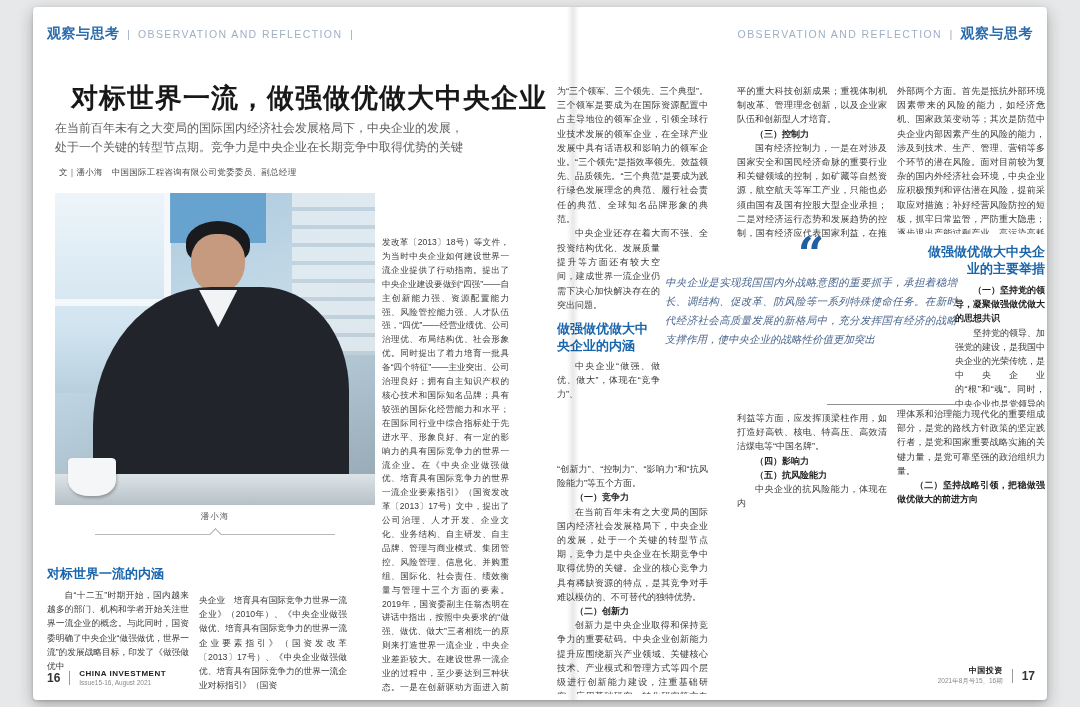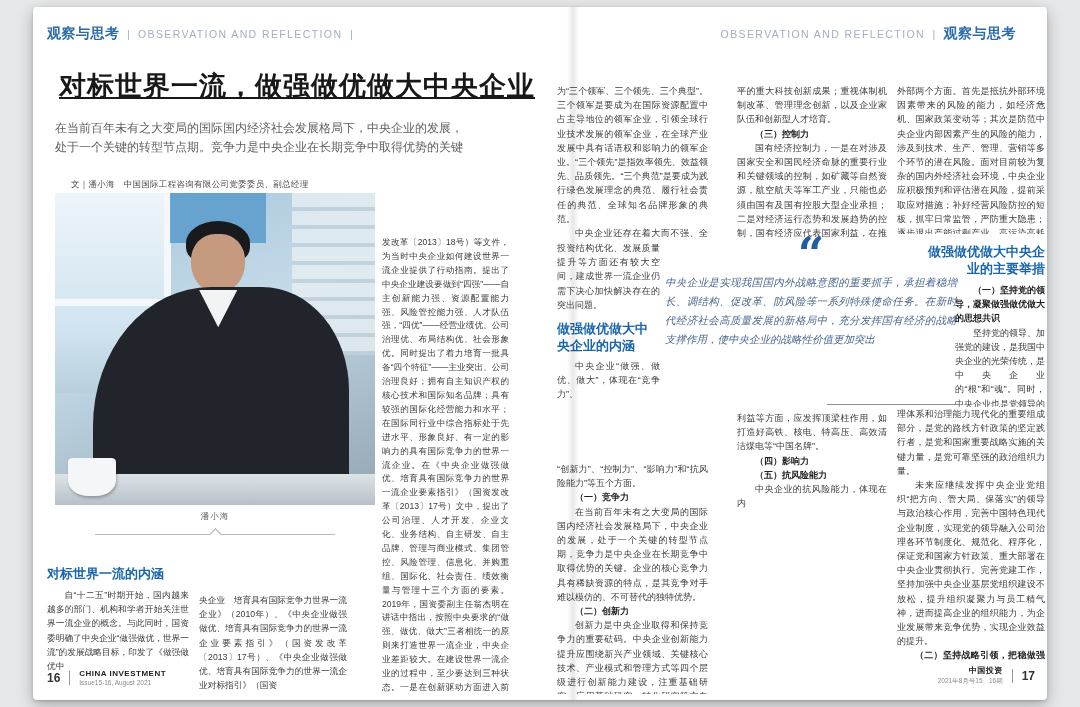--- a/index.html
+++ b/index.html
@@ -13,36 +13,36 @@
     background:#ffffff;border-radius:4px;
     box-shadow:0 5px 16px rgba(0,0,0,.28), 0 1px 3px rgba(0,0,0,.18);
   }
   .fold{
     position:absolute;left:534px;top:0;width:12px;height:693px;
     background:linear-gradient(90deg,rgba(0,0,0,0) 0%,rgba(0,0,0,.09) 50%,rgba(0,0,0,0) 100%);
   }
   
   .hdr{position:absolute;top:18px;font-size:11px;letter-spacing:.5px;white-space:nowrap;}
   .hdr-left{left:14px;}
-  .hdr-right{right:31px;}
+  .hdr-right{right:14px;}
   .hdr .cn{color:#2a6bad;font-weight:bold;font-size:14px;}
   .hdr .en{color:#9fb0c4;font-size:10.5px;letter-spacing:1.4px;}
   .hdr .bar{color:#9fb0c4;padding:0 4px;font-size:11px;}
   
   .title{
-    position:absolute;left:22px;top:58px;width:480px;margin:4px;
+    position:absolute;left:22px;top:58px;width:480px;margin:16px;
     font-family:"DejaVu Serif","Liberation Serif",serif;
-    font-size:27px;font-weight:600;color:#181818;letter-spacing:1px;line-height:34px;text-decoration:underline;
+    font-size:27px;font-weight:600;color:#181818;letter-spacing:1px;line-height:34px;
   }
   .intro{
     position:absolute;left:22px;top:112px;width:470px;margin:0;
     font-size:12px;line-height:19px;color:#5f5f5f;white-space:pre-line;
   }
   .byline{
-    position:absolute;left:22px;top:156px;width:470px;margin:16px;
+    position:absolute;left:22px;top:156px;width:470px;margin:4px;
     font-size:8.5px;color:#4a4a4a;letter-spacing:.3px;
   }
   
   .photo{
     position:absolute;left:22px;top:186px;width:320px;height:312px;overflow:hidden;
     background:linear-gradient(160deg,#a6c6dd 0%,#c3d9e7 42%,#93a5b1 100%);
   }
   .ph-window{position:absolute;left:0;top:0;width:34%;height:64%;
     background:linear-gradient(180deg,#eef5fa 0%,#cfe3ef 70%,#b8cfdd 100%);
     border-right:7px solid #f4f8fb;}
@@ -200,21 +200,20 @@
   </div>
   <div class="col colGhead">
     <h3 class="sech">做强做优做大中央企业的主要举措</h3>
   </div>
   <div class="col colGmid">
     <p class="bd sub">（一）坚持党的领导，凝聚做强做优做大的思想共识</p>
     <p class="bd pi">坚持党的领导、加强党的建设，是我国中央企业的光荣传统，是中央企业的“根”和“魂”。同时，中央企业也是党领导的国家治</p>
   </div>
   <div class="col colGbottom">
     <p class="bd">理体系和治理能力现代化的重要组成部分，是党的路线方针政策的坚定践行者，是党和国家重要战略实施的关键力量，是党可靠坚强的政治组织力量。</p>
-    <p class="bd pi">未来应继续发挥中央企业党组织“把方向、管大局、保落实”的领导与政治核心作用，完善中国特色现代企业制度，实现党的领导融入公司治理各环节制度化、规范化、程序化，保证党和国家方针政策、重大部署在中央企业贯彻执行。完善党建工作，坚持加强中央企业基层党组织建设不放松，提升组织凝聚力与员工精气神，进而提高企业的组织能力，为企业发展带来竞争优势，实现企业效益的提升。</p>
     <p class="bd sub">（二）坚持战略引领，把稳做强做优做大的前进方向</p>
 
   </div>
 
   <div class="foot foot-left">
     <span class="pno">16</span>
     <span class="vbar"></span>
     <span class="stack">
       <span class="brand">CHINA INVESTMENT</span>
       <span class="issue">Issue15-16, August 2021</span>

